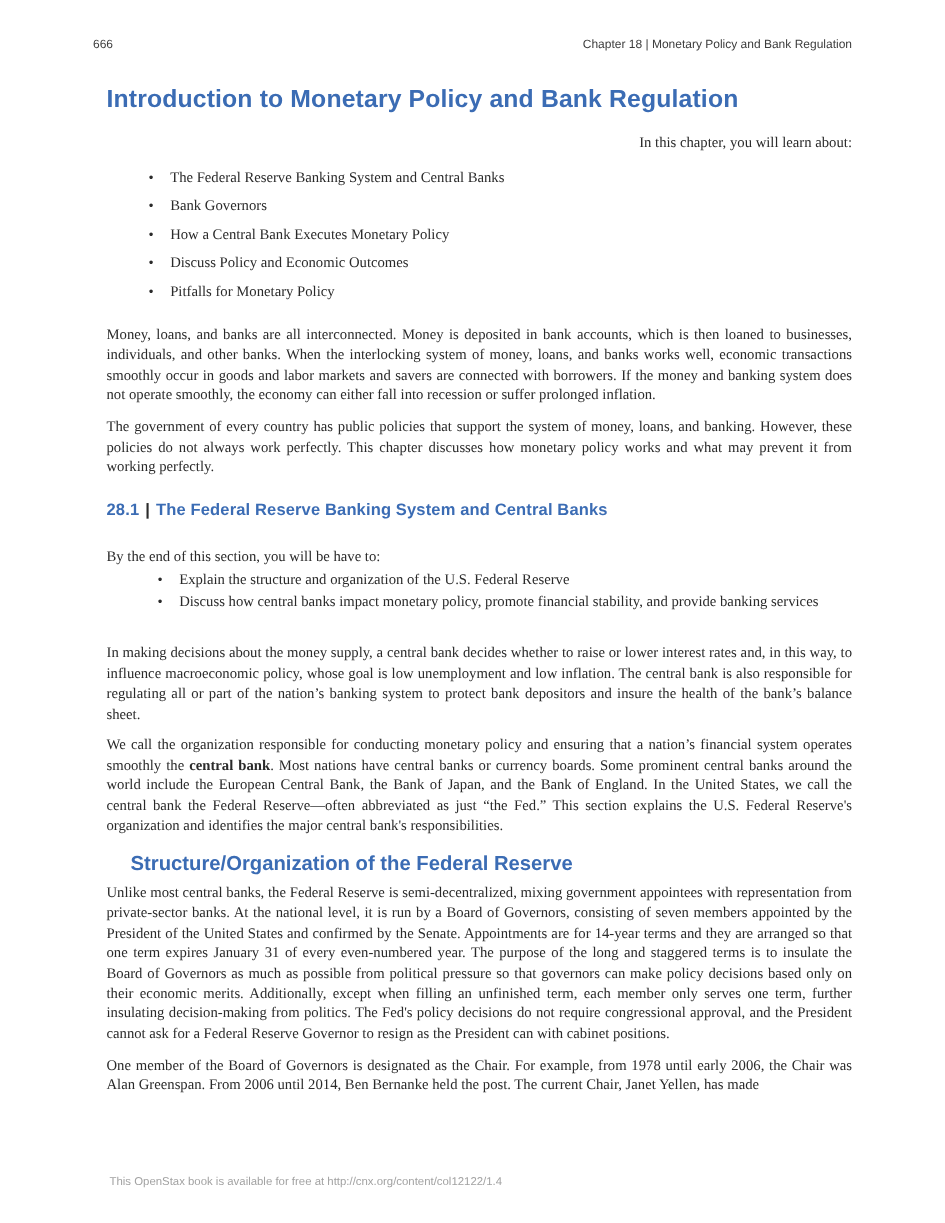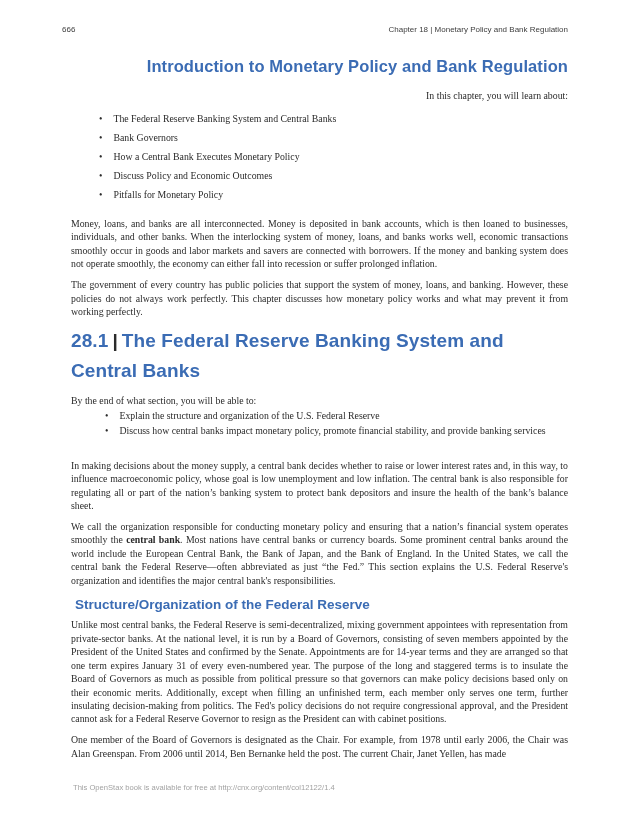--- a/index.html
+++ b/index.html
@@ -16,53 +16,53 @@
     display:flex;justify-content:space-between;align-items:baseline;
     font-family:"Liberation Sans","DejaVu Sans",sans-serif;
     font-size:8px;color:#3d3d3d;
   }
   .content{
     position:absolute;top:56px;left:71px;width:497px;
   }
   .page-title{
     font-family:"Liberation Sans","DejaVu Sans",sans-serif;
     font-weight:bold;font-size:16.5px;line-height:20px;
-    color:#3b6cb4;margin:0 0 13px 0;letter-spacing:0.1px;text-align:right;
+    color:#3b6cb4;margin:0 0 13px 0;letter-spacing:0.1px;
   }
   .body-text{
     font-size:9.8px;line-height:13.45px;
     text-align:justify;margin:0 0 7.5px 0;
   }
   .lead{ text-align:right;margin:0 0 10px 0; }
   .topics-list{
     list-style:none;margin:0 0 15px 0;padding:0 0 0 28px;
   }
   .topics-list li{
     display:flex;gap:11px;
     font-size:9.8px;line-height:13.4px;margin-bottom:5.6px;
   }
   .bullet{ color:#2a2a2a;font-size:9.8px; }
   .section-heading{
     font-family:"Liberation Sans","DejaVu Sans",sans-serif;
-    font-weight:bold;font-size:19px;line-height:29.5px;
+    font-weight:bold;font-size:11px;line-height:29.5px;
     color:#3b6cb4;margin:5px 0 9px 0;letter-spacing:0.1px;
   }
   .section-sep{ color:#2b2b2b;padding:0 4px; }
   .objectives-intro{ text-align:left;margin:0 0 2px 0; }
   .objectives-list{
     list-style:none;margin:0 0 20px 0;padding:0 0 0 34px;
   }
   .objectives-list li{
     display:flex;gap:11px;
     font-size:9.8px;line-height:14.6px;
   }
   .subsection-heading{
     font-family:"Liberation Sans","DejaVu Sans",sans-serif;
     font-weight:bold;font-size:13.5px;line-height:17px;
-    color:#3b6cb4;margin:9px 0 5px 4px;
+    color:#3b6cb4;margin:9px 0 5px 16px;
   }
   .bold{ font-weight:bold; }
   .para-gap{ margin-top:20px; }
   .page-footer{
     position:absolute;left:73px;bottom:23px;
     font-family:"Liberation Sans","DejaVu Sans",sans-serif;
     font-size:7.6px;color:#a2a2a2;
   }
 </style>
 </head>
@@ -102,21 +102,21 @@
         <span class="bullet">•</span>
         <span>Pitfalls for Monetary Policy</span>
       </li>
     </ul>
 
     <p class="body-text">Money, loans, and banks are all interconnected. Money is deposited in bank accounts, which is then loaned to businesses, individuals, and other banks. When the interlocking system of money, loans, and banks works well, economic transactions smoothly occur in goods and labor markets and savers are connected with borrowers. If the money and banking system does not operate smoothly, the economy can either fall into recession or suffer prolonged inflation.</p>
     <p class="body-text">The government of every country has public policies that support the system of money, loans, and banking. However, these policies do not always work perfectly. This chapter discusses how monetary policy works and what may prevent it from working perfectly.</p>
 
     <h2 class="section-heading"><span>28.1</span><span class="section-sep">|</span><span>The Federal Reserve Banking System and Central Banks</span></h2>
 
-    <p class="body-text objectives-intro">By the end of what section, you will be able to:</p>
+    <p class="body-text objectives-intro">By the end of this section, you will be have to:</p>
 
     <ul class="objectives-list">
       <li>
         <span class="bullet">•</span>
         <span>Explain the structure and organization of the U.S. Federal Reserve</span>
       </li>
       <li>
         <span class="bullet">•</span>
         <span>Discuss how central banks impact monetary policy, promote financial stability, and provide banking services</span>
       </li>

